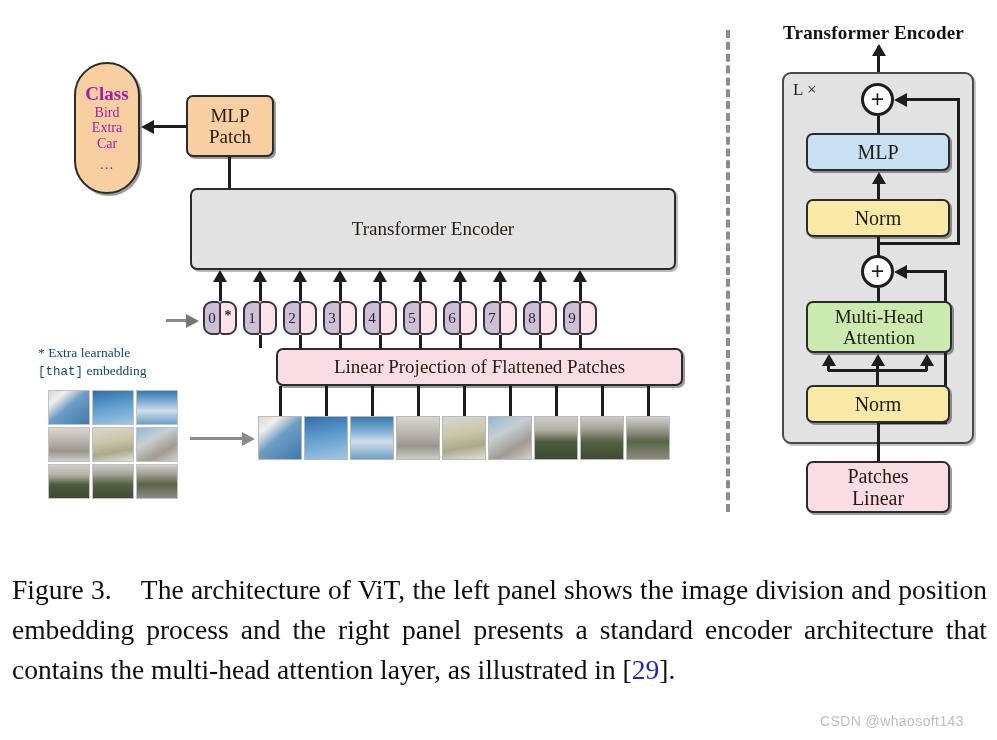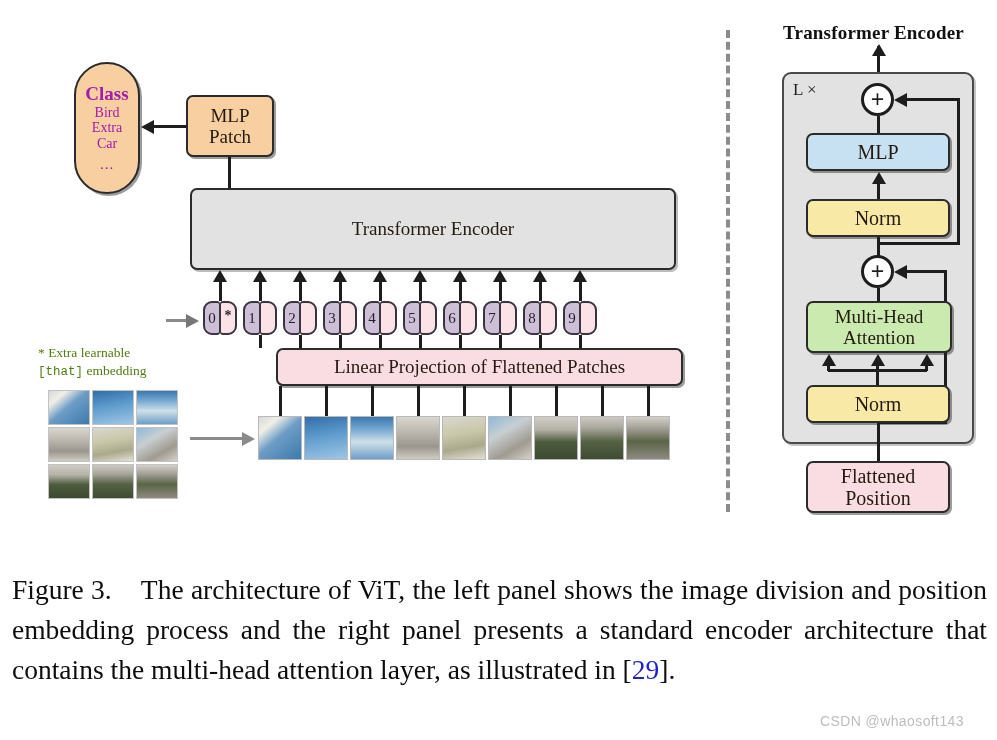--- a/index.html
+++ b/index.html
@@ -85,21 +85,21 @@
     background:#fae2e6;border-radius:3px 9px 9px 3px;border-left-width:1px;
   }
   .token .half.star{font-size:14px;font-weight:bold;line-height:.6;padding-bottom:3px;}
 
   
   .lbl-bold{
     font-family:"Liberation Serif", serif;font-weight:bold;font-size:15.5px;
     text-align:center;line-height:1.2;color:#141414;white-space:nowrap;
   }
   .lbl-small{
-    font-family:"Liberation Serif", serif;font-size:13.5px;color:#4d7c0f;
+    font-family:"Liberation Serif", serif;font-size:13.5px;color:#0c4a6e;
     text-align:left;line-height:1.3;white-space:nowrap;
   }
   .mono{font-family:"Liberation Mono", monospace;font-size:12.5px;}
 
   
   .patch{border:1px solid #b9b9b9;box-sizing:border-box;}
   .p-sky   {background:linear-gradient(170deg,#2f6ea8 0%,#5f9ccd 45%,#9fc6e4 100%);}
   .p-skycl {background:linear-gradient(180deg,#3a79ad 0%,#77a9d2 30%,#cfdfe9 60%,#6d9fc8 100%);}
   .p-domeL {background:linear-gradient(140deg,#d8d8d6 0%,#f0efe9 22%,#6d9dc6 48%,#3d79ab 100%);}
   .p-fac   {background:linear-gradient(180deg,#d9d6cf 0%,#bdb9b0 35%,#9a968e 70%,#cfccc4 100%);}
@@ -368,22 +368,22 @@
   <div class="abs vline" style="left:875.5px;top:369px;height:17px;"></div>
 
   <div class="abs boxnode yellowbox" style="left:806px;top:385px;width:144px;height:38px;font-size:20px;">
     <span>Norm</span>
   </div>
 
   <div class="abs vline" style="left:877px;top:423px;height:39px;"></div>
 
   <div class="abs boxnode pinkbox" style="left:806px;top:461px;width:144px;height:52px;font-size:20px;">
     <div>
-      <div>Flattened</div>
-      <div>Position</div>
+      <div>Patches</div>
+      <div>Linear</div>
     </div>
   </div>
 
   <div class="abs" id="caption" style="left:12px;top:570px;width:975px;"><span>Figure 3.</span>&nbsp;&nbsp;&nbsp;&nbsp;<span>The architecture of ViT, the left panel shows the image division and position embedding process and the right panel presents a standard encoder architecture that contains the multi-head attention layer, as illustrated in [</span><span class="ref">29</span><span>].</span></div>
 
   <div class="abs" id="watermark" style="left:820px;top:713px;">CSDN @whaosoft143</div>
 
 </div>
 
 </body></html>

